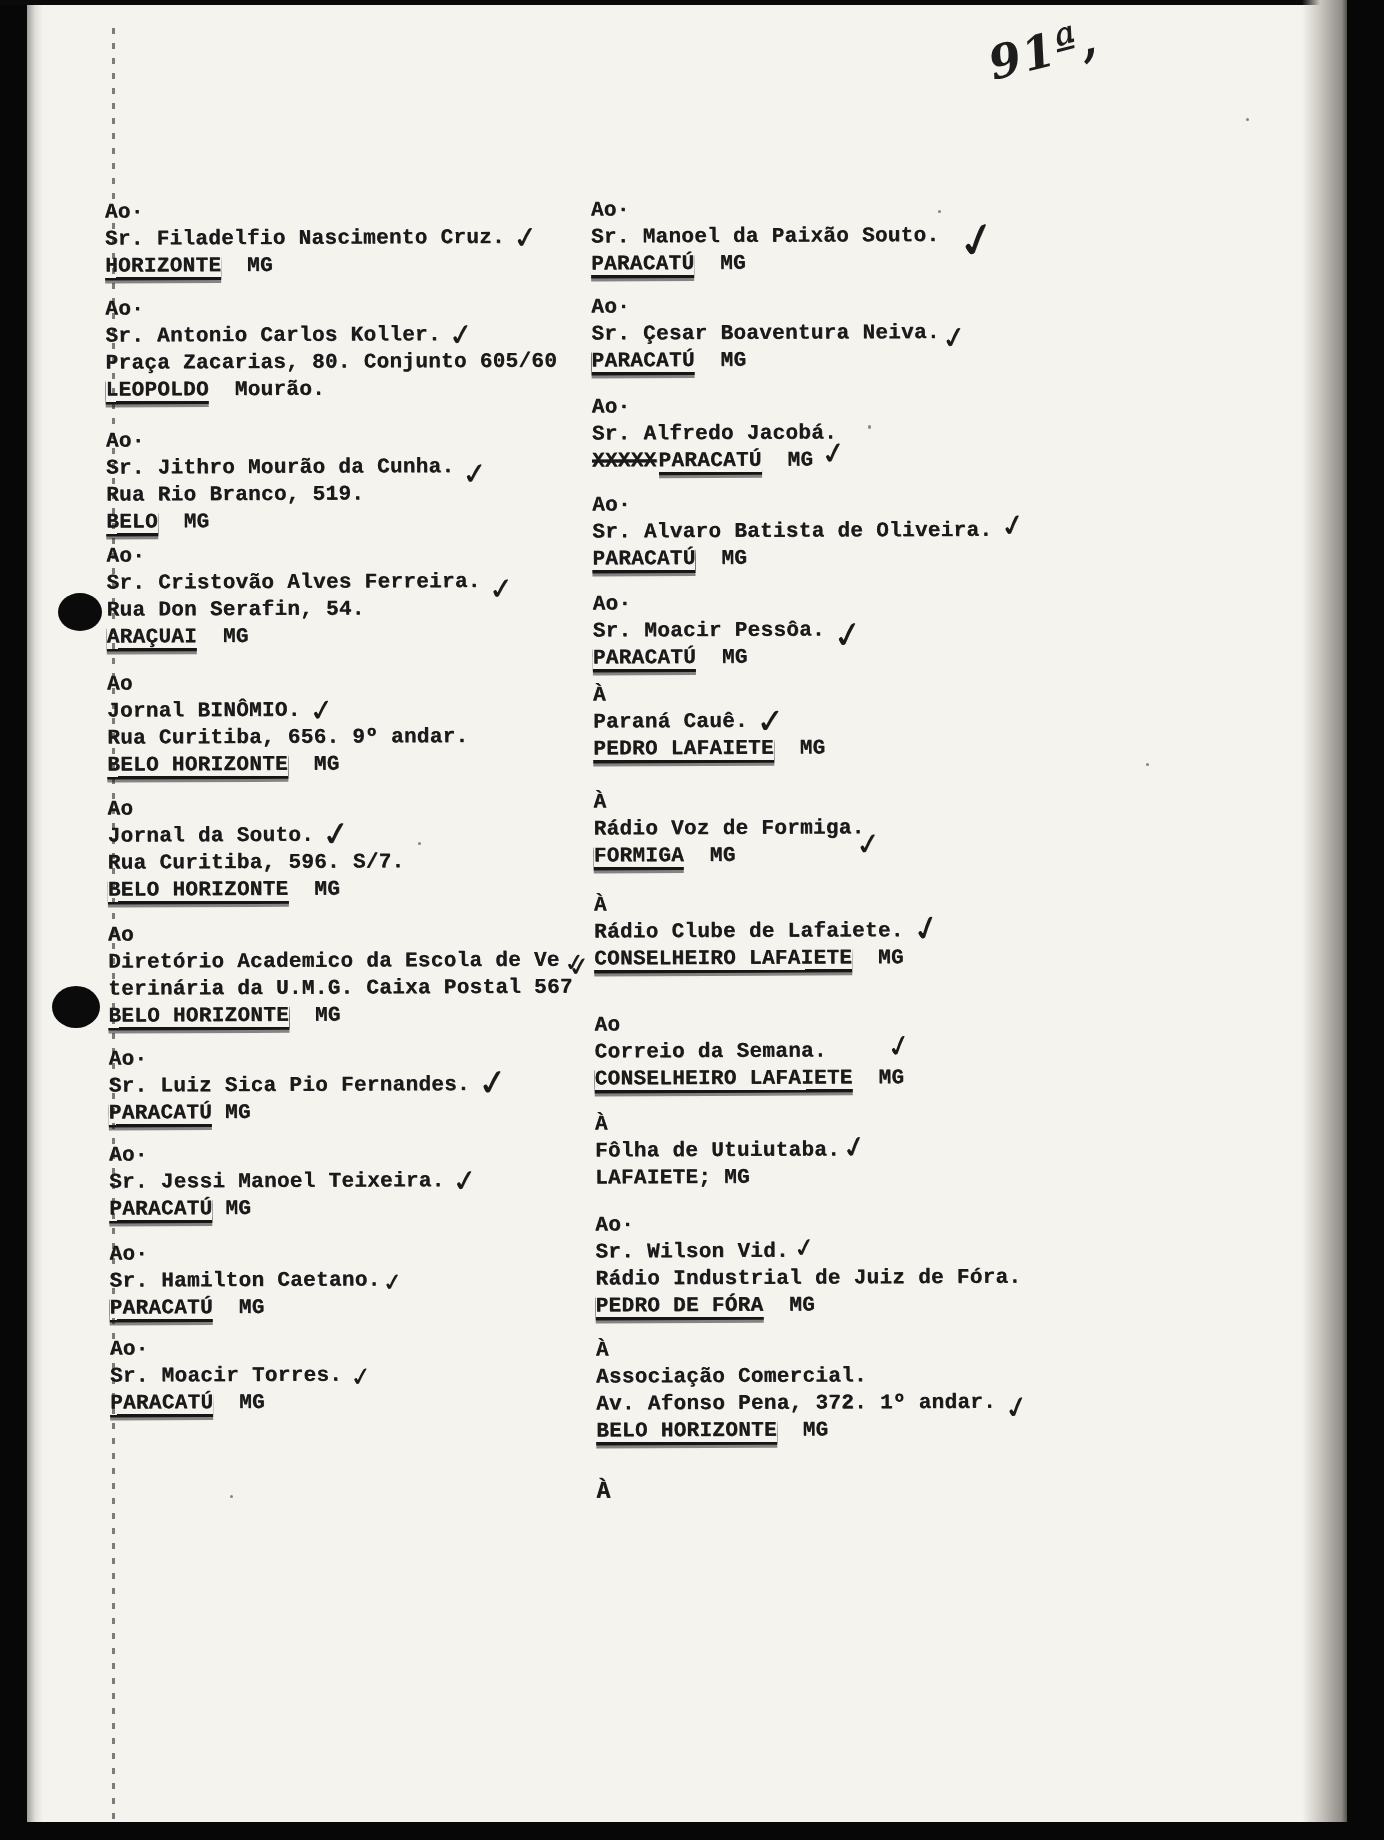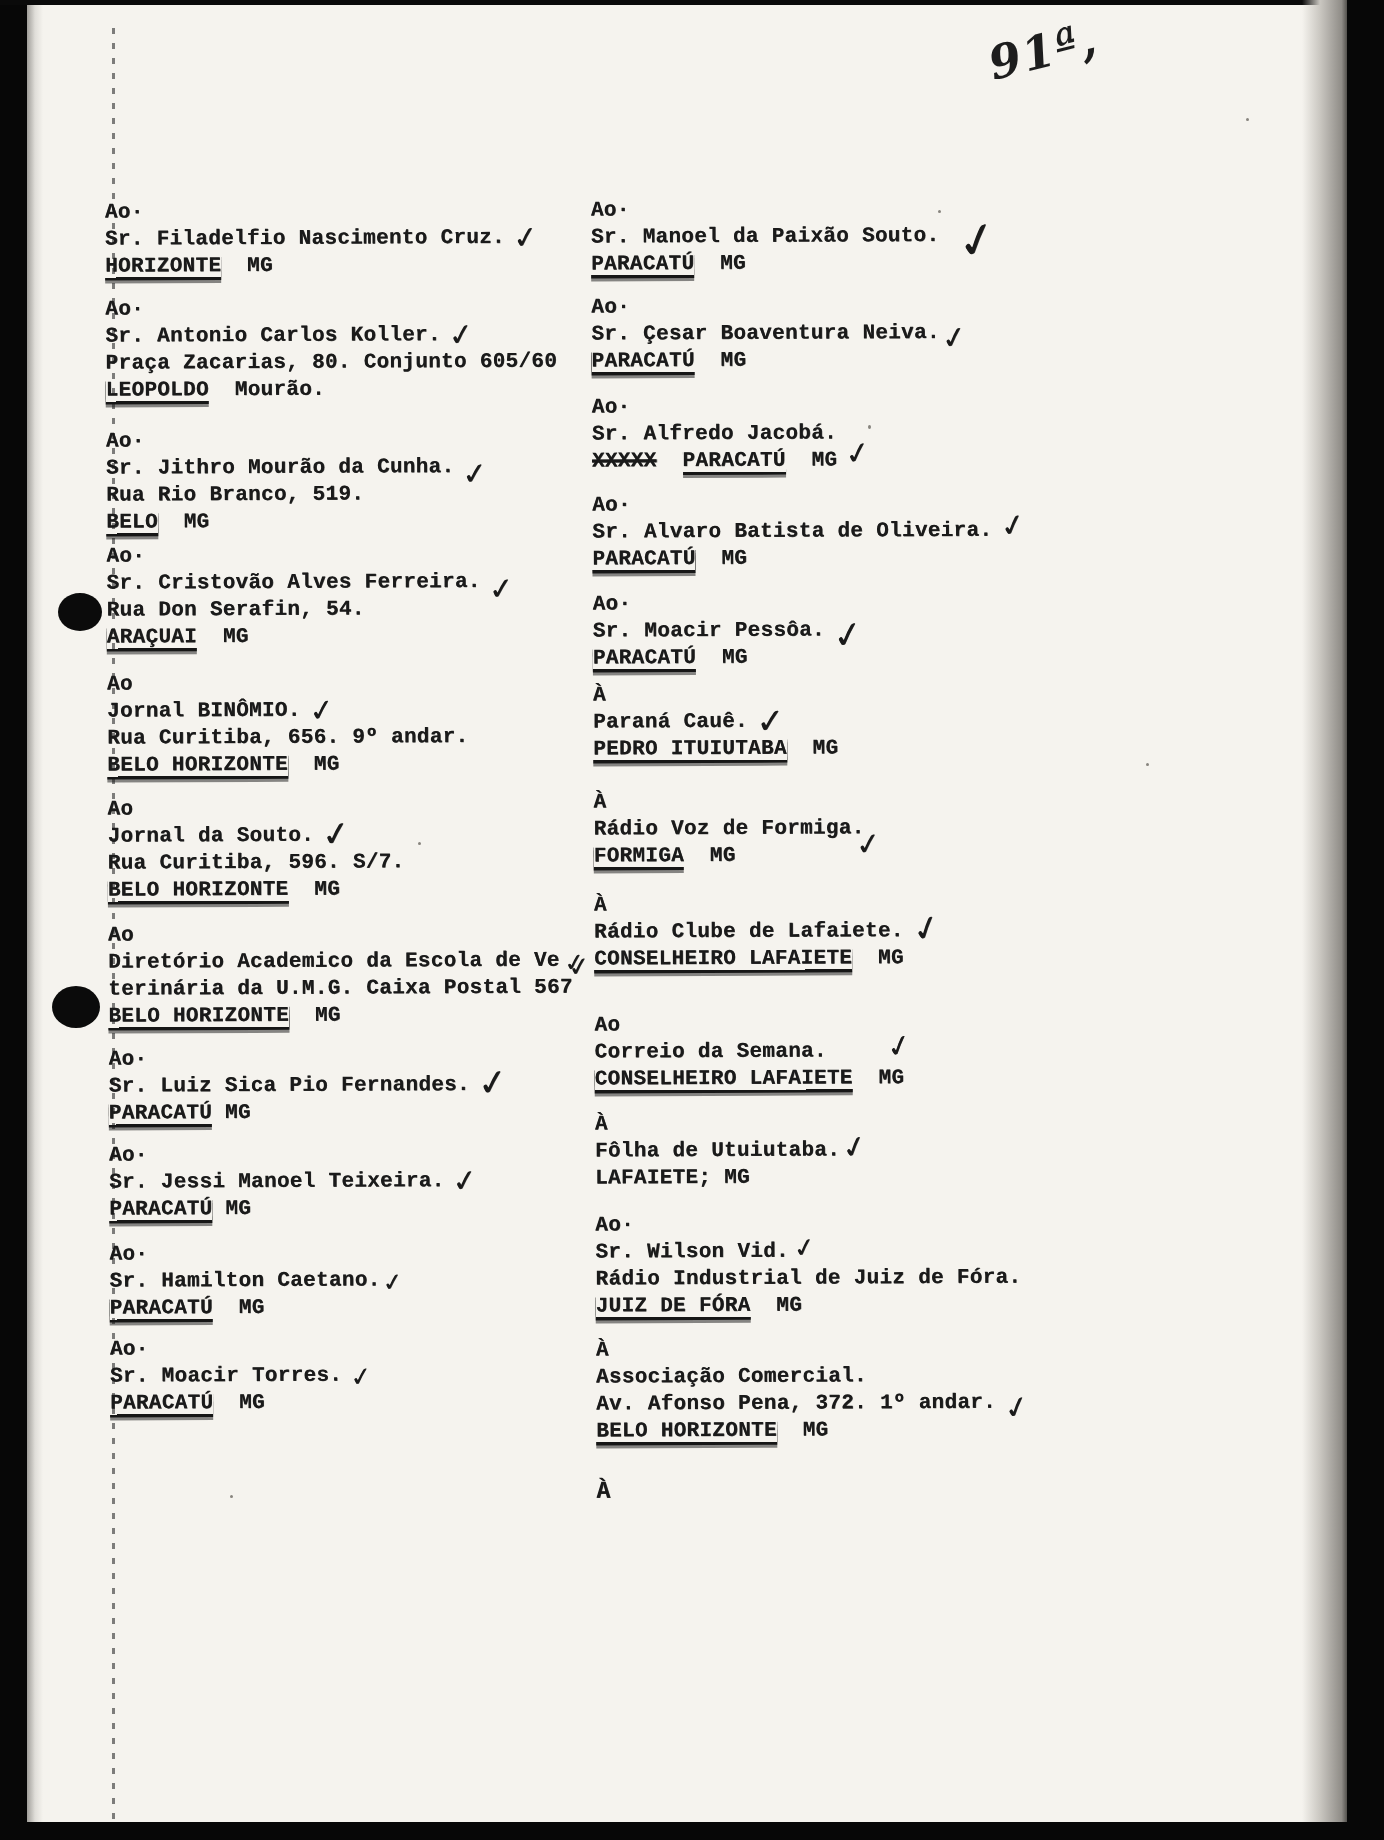--- a/index.html
+++ b/index.html
@@ -26,21 +26,21 @@
   #page-annotation{position:absolute;left:988px;top:24px;
       font-family:"DejaVu Serif",serif;font-style:italic;font-weight:700;
       font-size:46px;color:#1d1d1d;transform:rotate(-14deg);letter-spacing:2px;}
   
   #content{position:absolute;left:0;top:0;width:100%;height:100%;transform:rotate(-0.25deg);}
   .entry{position:absolute;color:#1a1a1a;font-weight:700;font-size:21px;letter-spacing:.3px;}
   .line{height:27px;line-height:27px;position:relative;}
   .line span{white-space:pre;}
   .entry span{text-shadow:.4px .3px 0 rgba(25,25,25,.8);}
   .u{box-shadow:0 3px 0 0 #161616,0 6px 0 0 rgba(22,22,22,.5);}
-  .strike{text-decoration:line-through;text-decoration-thickness:3px;margin-right:26px;}
+  .strike{text-decoration:line-through;text-decoration-thickness:3px;margin-right:2px;}
   .ck{display:inline-block;font-family:"DejaVu Sans",sans-serif;font-weight:700;font-size:30px;
       line-height:0;margin-left:8px;transform:translateY(5px) rotate(-8deg);text-shadow:none;}
   .ck-pre{position:absolute;left:-26px;top:16px;margin:0;}
   .lone{font-size:23px;transform:scaleY(1.05);display:inline-block;
       text-shadow:1px 0 0 #111,-.5px 0 0 #111;}
 </style>
 </head>
 <body>
 
 <div id="page">
@@ -165,21 +165,21 @@
 
     <div class="entry" style="left:594px;top:590px;">
       <div class="line"><span>Ao·</span></div>
       <div class="line"><span>Sr. Moacir Pessôa.</span><span class="ck" style="font-size:36px;transform:translateY(12px) rotate(-10deg);">✓</span></div>
       <div class="line"><span class="u">PARACATÚ</span><span>  MG</span></div>
     </div>
 
     <div class="entry" style="left:594px;top:681px;">
       <div class="line"><span>À</span></div>
       <div class="line"><span>Paraná Cauê.</span><span class="ck" style="font-size:34px;transform:translateY(6px) rotate(-4deg);">✓</span></div>
-      <div class="line"><span class="u">PEDRO ITUIUTABA</span><span>  MG</span></div>
+      <div class="line"><span class="u">PEDRO LAFAIETE</span><span>  MG</span></div>
     </div>
 
     <div class="entry" style="left:594px;top:788px;">
       <div class="line"><span>À</span></div>
       <div class="line"><span>Rádio Voz de Formiga.</span></div>
       <div class="line"><span class="u">FORMIGA</span><span>  MG</span><span class="ck" style="margin-left:120px;transform:translateY(-6px) rotate(-8deg);">✓</span></div>
     </div>
 
     <div class="entry" style="left:594px;top:891px;">
       <div class="line"><span>À</span></div>
@@ -196,21 +196,21 @@
     <div class="entry" style="left:594px;top:1110px;">
       <div class="line"><span>À</span></div>
       <div class="line"><span>Fôlha de Utuiutaba.</span><span class="ck" style="margin-left:2px;transform:translateY(2px) rotate(-14deg);">✓</span></div>
       <div class="line"><span>LAFAIETE; MG</span></div>
     </div>
 
     <div class="entry" style="left:594px;top:1211px;">
       <div class="line"><span>Ao·</span></div>
       <div class="line"><span>Sr. Wilson Vid.</span><span class="ck" style="font-size:26px;margin-left:4px;transform:translateY(0px) rotate(-10deg);">✓</span></div>
       <div class="line"><span>Rádio Industrial de Juiz de Fóra.</span></div>
-      <div class="line"><span class="u">JUIZ DE FÓRA</span><span>  MG</span></div>
+      <div class="line"><span class="u">PEDRO DE FÓRA</span><span>  MG</span></div>
     </div>
 
     <div class="entry" style="left:594px;top:1336px;">
       <div class="line"><span>À</span></div>
       <div class="line"><span>Associação Comercial.</span></div>
       <div class="line"><span>Av. Afonso Pena, 372. 1º andar.</span><span class="ck" style="transform:translateY(10px) rotate(-14deg);">✓</span></div>
       <div class="line"><span class="u">BELO HORIZONTE</span><span>  MG</span></div>
     </div>
 
     <div class="entry" style="left:594px;top:1478px;">

